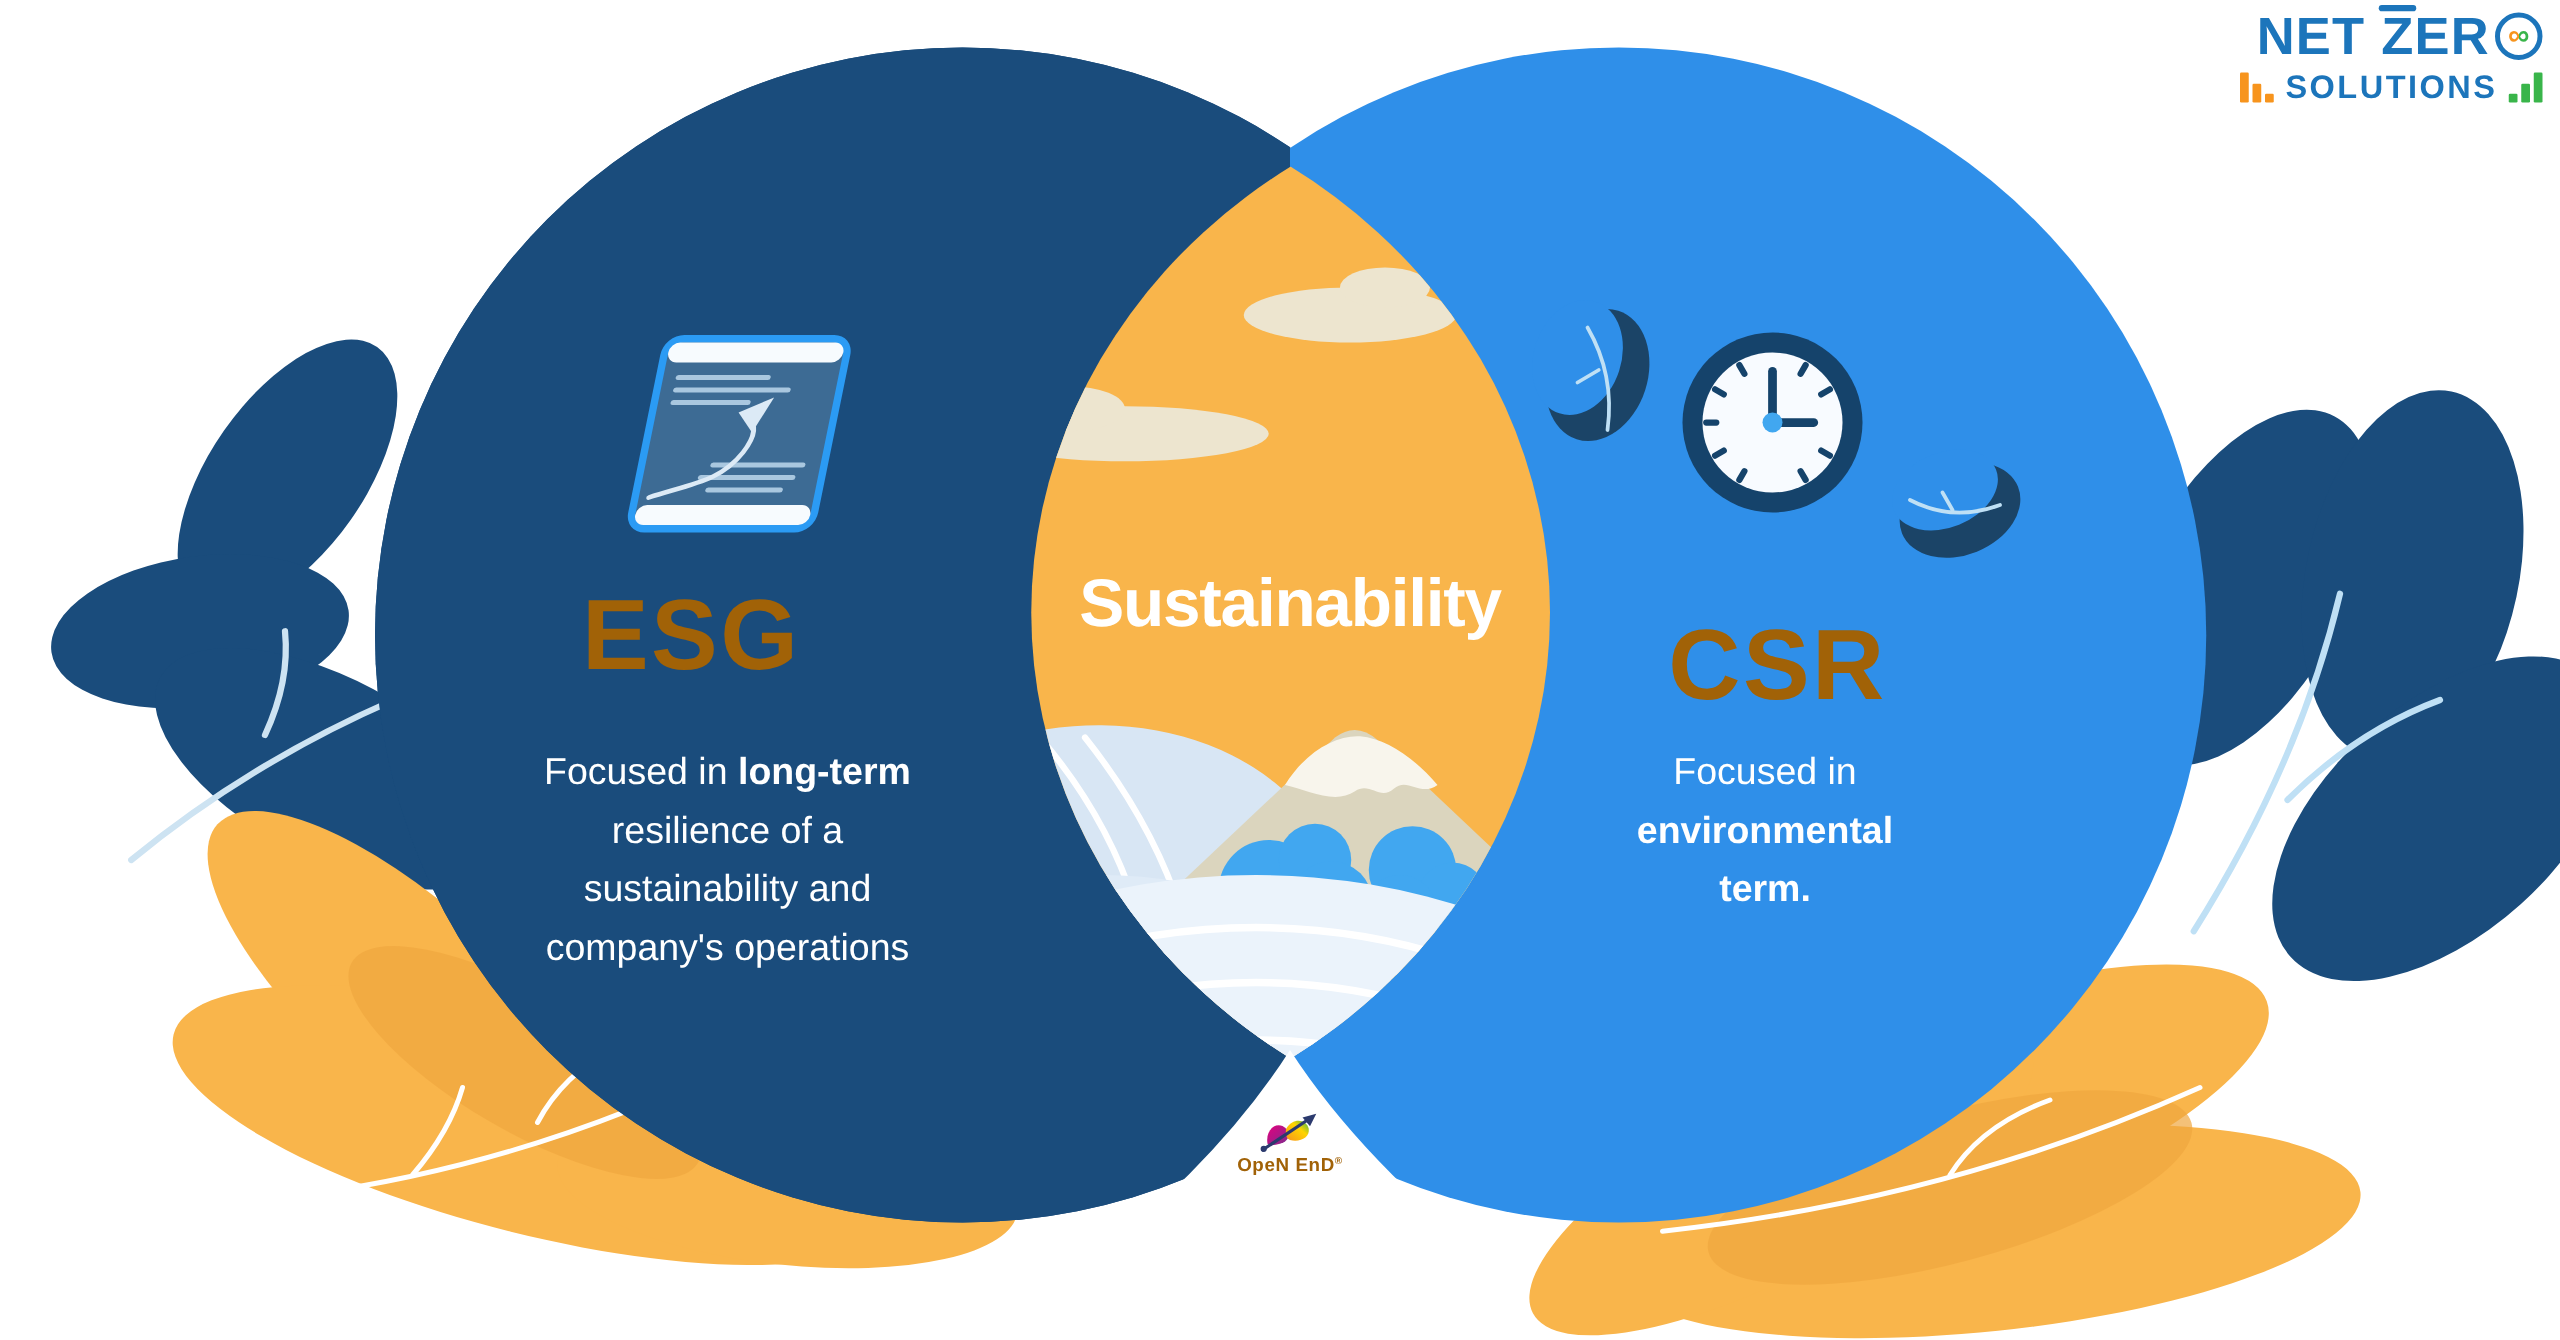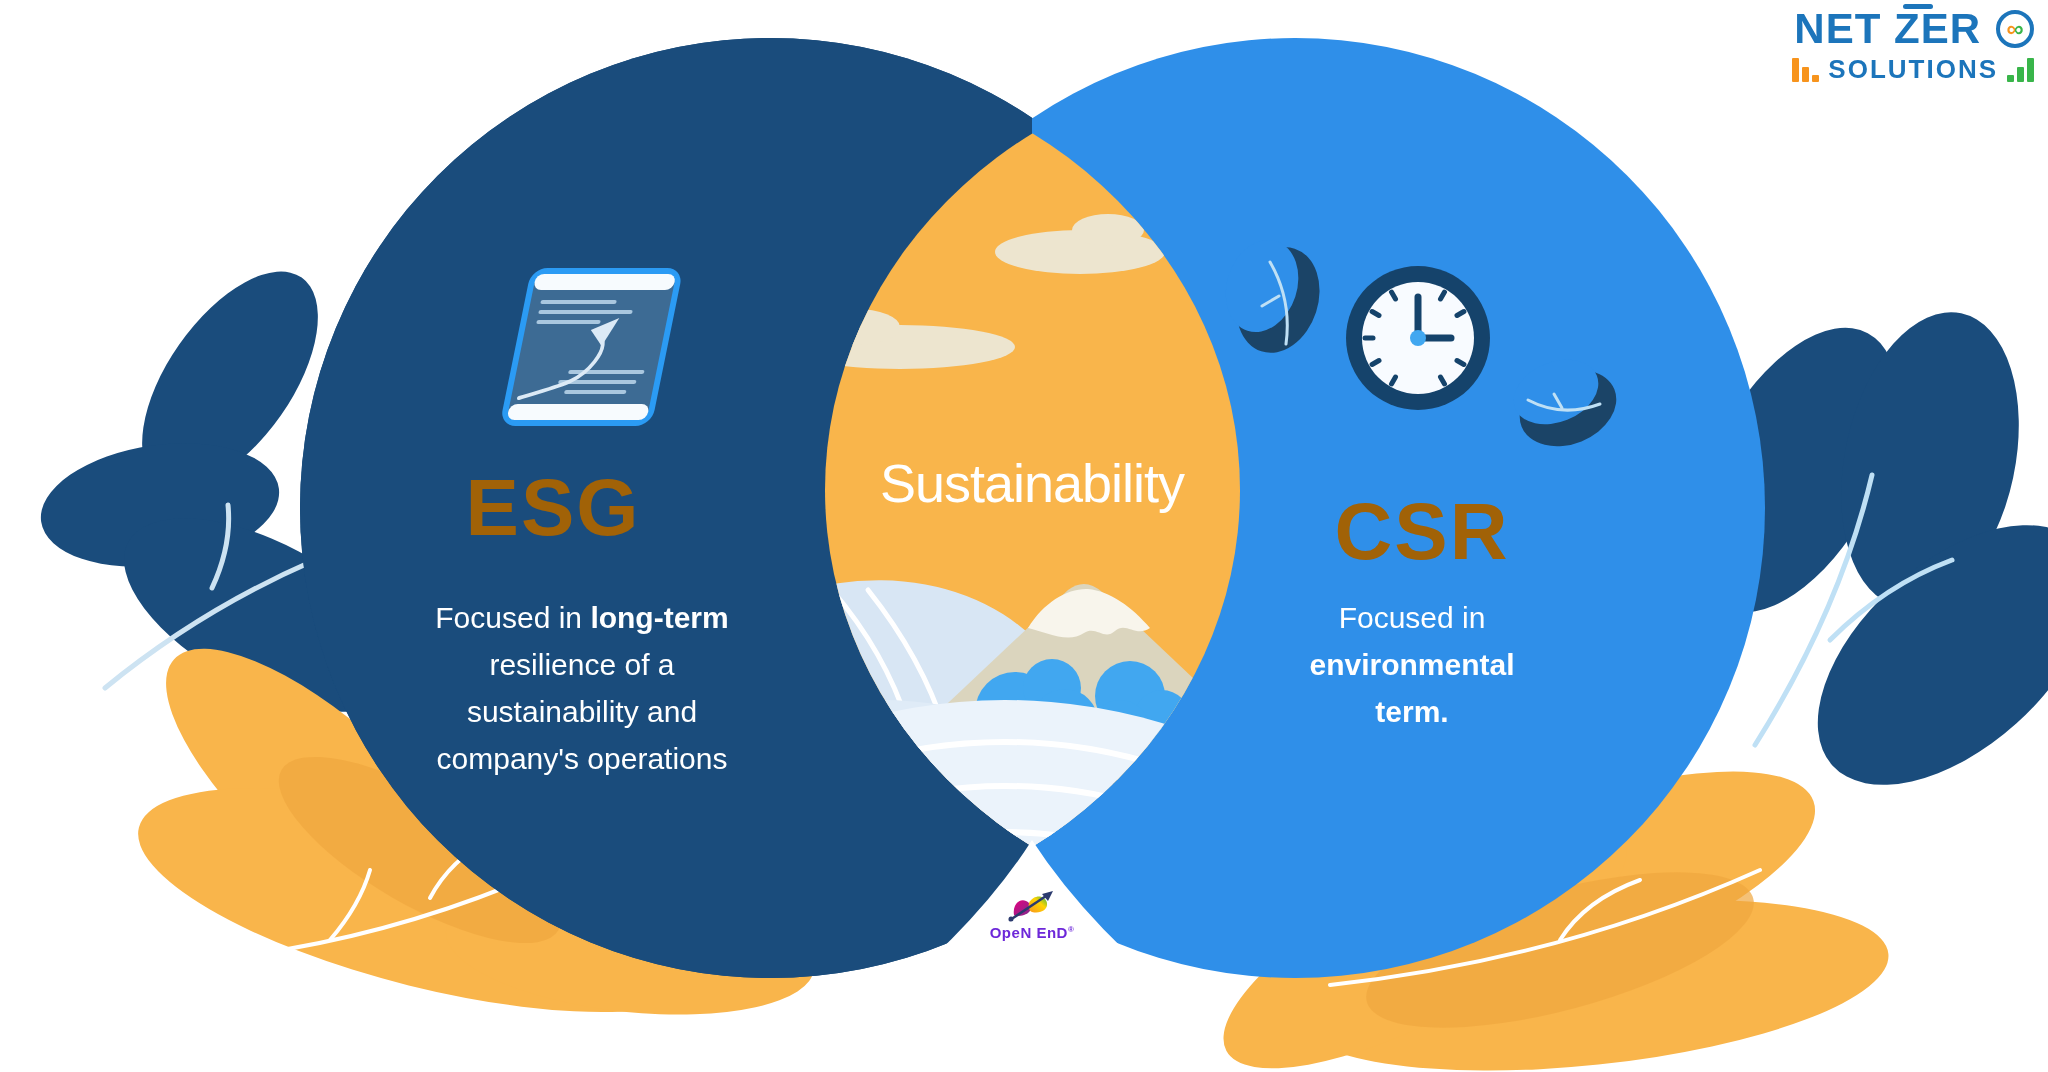--- a/index.html
+++ b/index.html
@@ -8,32 +8,32 @@
     background:#ffffff;
     font-family:"Liberation Sans", sans-serif;
   }
   .abs{position:absolute;}
   
   .circle-title{
     position:absolute;color:#a16207;font-weight:800;font-size:80px;line-height:1;
     text-align:center;letter-spacing:2px;
   }
   .overlap-title{
-    position:absolute;color:#ffffff;font-weight:400;font-size:54px;line-height:1;
+    position:absolute;color:#ffffff;font-weight:700;font-size:54px;line-height:1;
     text-align:center;letter-spacing:-1px;
   }
   .circle-desc{
     position:absolute;color:#ffffff;font-size:30px;line-height:35px;text-align:center;
     font-weight:normal;
   }
   .circle-desc b{font-weight:bold;}
   .circle-desc .dline{white-space:nowrap;margin-top:12px;}
   
   .brand{position:absolute;top:8px;right:14px;text-align:right;}
-  .brand .l1{display:flex;align-items:center;justify-content:flex-end;gap:15px;position:relative;}
+  .brand .l1{display:flex;align-items:center;justify-content:flex-end;gap:4px;position:relative;}
   .brand .l1text{color:#1C75BB;font-weight:800;font-size:42px;letter-spacing:1px;line-height:1;}
   .brand .zbar{position:absolute;right:101px;top:-4px;width:30px;height:5px;background:#1C75BB;border-radius:3px;}
   .brand .o-circle{width:38px;height:38px;border:4px solid #1C75BB;border-radius:50%;
     display:flex;align-items:center;justify-content:center;box-sizing:border-box;}
   .brand .inf{
     font-size:24px;font-weight:800;line-height:1;
     background:linear-gradient(90deg,#F7941D 50%,#39B54A 50%);
     -webkit-background-clip:text;background-clip:text;color:transparent;
   }
   .brand .l2{display:flex;align-items:flex-end;justify-content:center;gap:9px;margin-top:6px;}
@@ -41,21 +41,21 @@
   .bars{display:flex;align-items:flex-end;gap:3px;}
   .bars span{display:block;border-radius:1px;}
   .bars .t{width:7px;height:24px;}
   .bars .m{width:7px;height:15px;}
   .bars .d{width:7px;height:7px;}
   .bars-orange span{background:#F7941D;}
   .bars-green span{background:#39B54A;}
   
   .watermark-text{
     position:absolute;left:972px;top:924px;width:120px;text-align:center;
-    color:#6d28d9;font-weight:800;font-size:15px;letter-spacing:0.5px;
+    color:#a16207;font-weight:800;font-size:15px;letter-spacing:0.5px;
   }
   .watermark-text sup{font-size:8px;}
 </style>
 </head>
 <body>
 
 <svg class="abs" style="left:0;top:0" width="2048" height="1072" viewBox="0 0 2048 1072">
   <defs>
     <clipPath id="clipL">
         <circle cx="770" cy="508" r="470"></circle>

